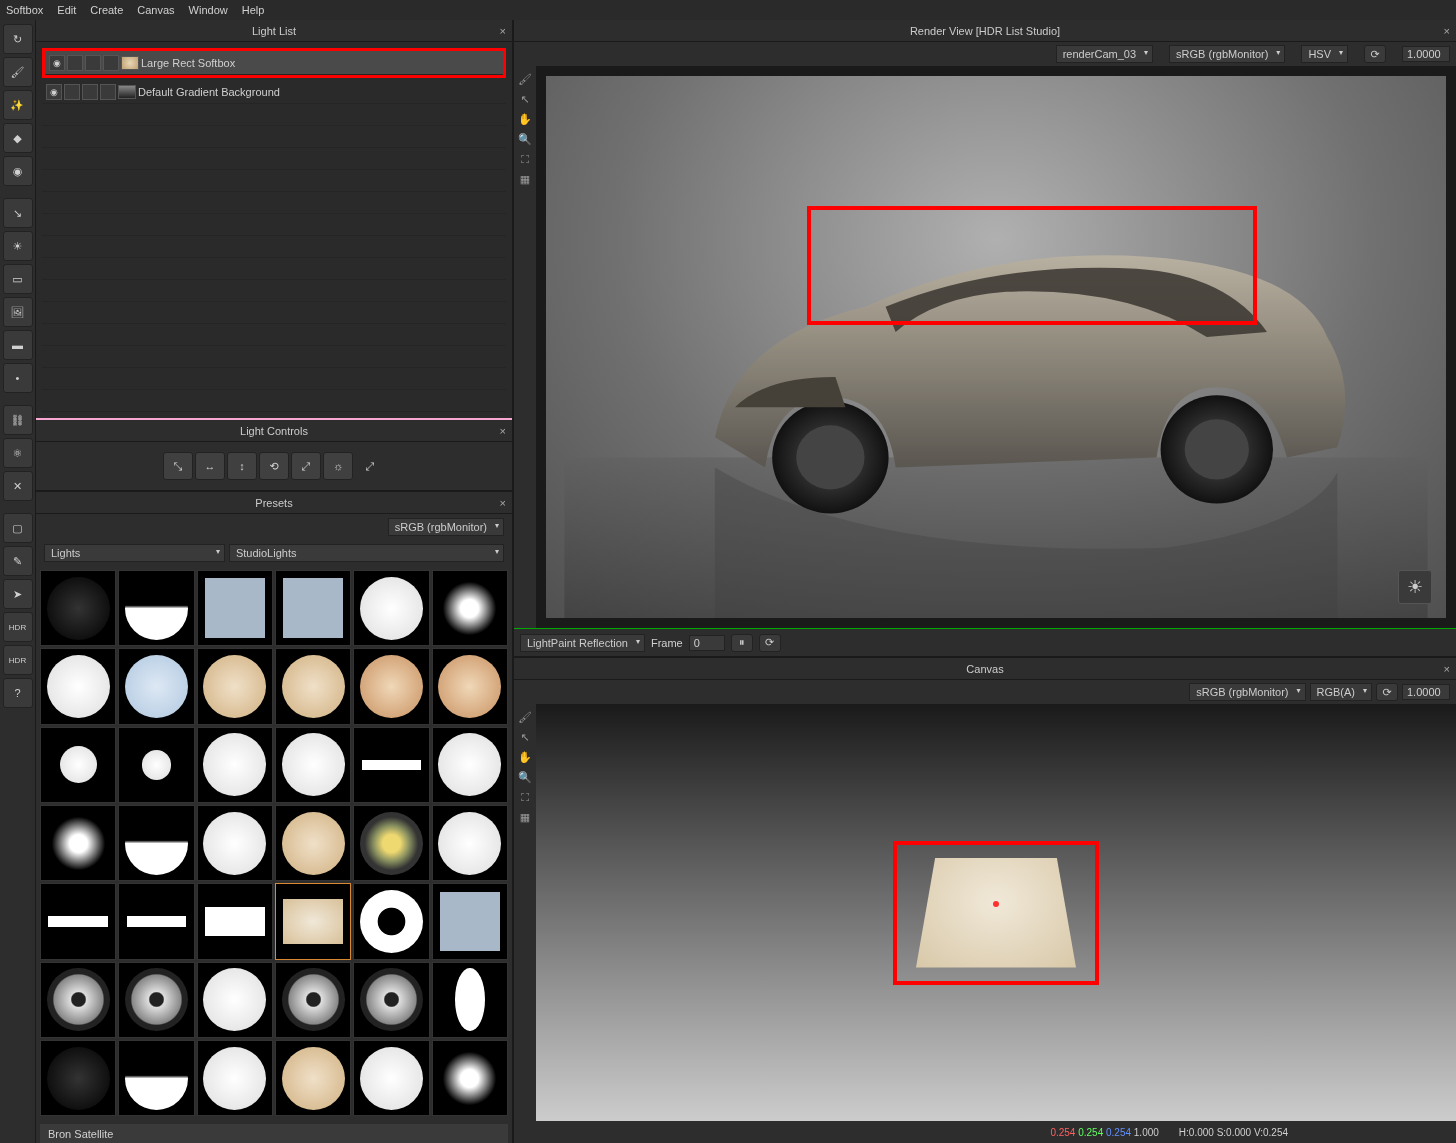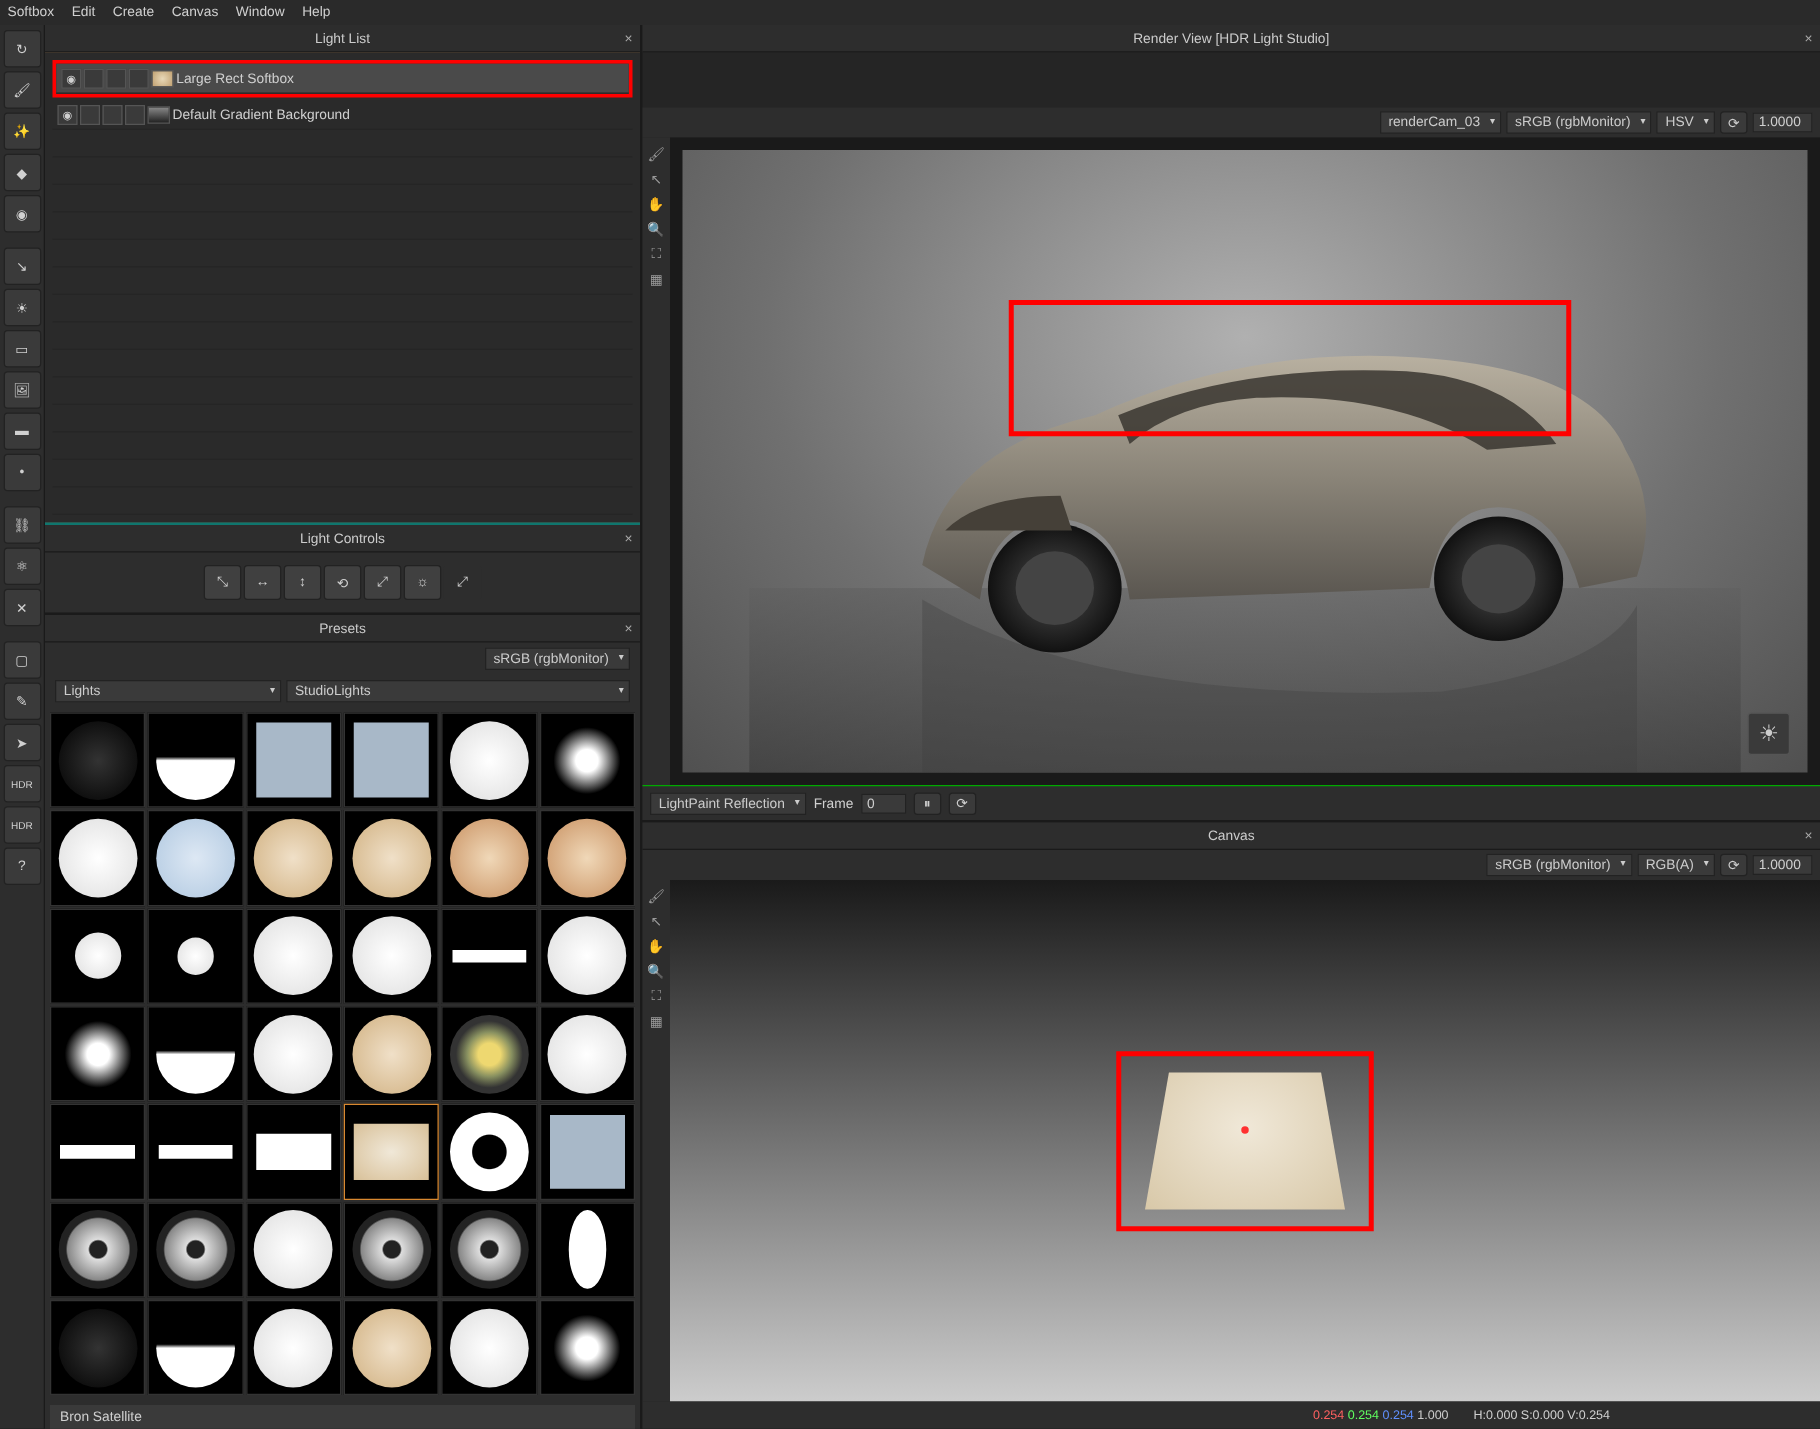--- a/index.html
+++ b/index.html
@@ -114,21 +114,21 @@
   height: 14px;
   background: radial-gradient(circle, #e8d8b8, #c0a070);
   border: 1px solid #555;
 }
 .light-thumb.gradient {
   background: linear-gradient(#888, #222);
 }
 .light-controls {
   height: 90px;
   background: #2d2d2d;
-  border-top: 2px solid #0f766e;
+  border-top: 2px solid #f9a8d4;
 }
 .ctrl-row {
   display: flex;
   justify-content: center;
   gap: 2px;
   padding: 10px;
 }
 .ctrl-btn {
   width: 30px;
   height: 28px;
@@ -213,22 +213,21 @@
   flex-direction: column;
   border-left: 2px solid #1a1a1a;
 }
 .render-toolbar {
   height: 24px;
   background: #2d2d2d;
   display: flex;
   align-items: center;
   justify-content: flex-end;
   padding: 0 6px;
-  gap: 4px;
-  margin-top: 44px;
+  gap: 16px;
 }
 .render-body {
   flex: 1;
   display: flex;
 }
 .render-side-tools {
   width: 22px;
   background: #2d2d2d;
   display: flex;
   flex-direction: column;
@@ -631,21 +630,21 @@
         <div class="preset-name-row">Bron Satellite</div>
 
       </div>
     </div>
   </div>
 
   <div class="right-col">
 
     <div class="render-view">
       <div class="panel-header">
-        <span>Render View [HDR Light Studio]</span>
+        <span>Render View [HDR List Studio]</span>
         <span class="close-x">×</span>
       </div>
       <div class="render-toolbar">
         <div class="dropdown">renderCam_03</div>
         <div class="dropdown">sRGB (rgbMonitor)</div>
         <div class="dropdown">HSV</div>
         <div class="tool-btn" style="width:22px;height:18px">⟳</div>
         <div class="num-field">1.0000</div>
       </div>
       <div class="render-body">

